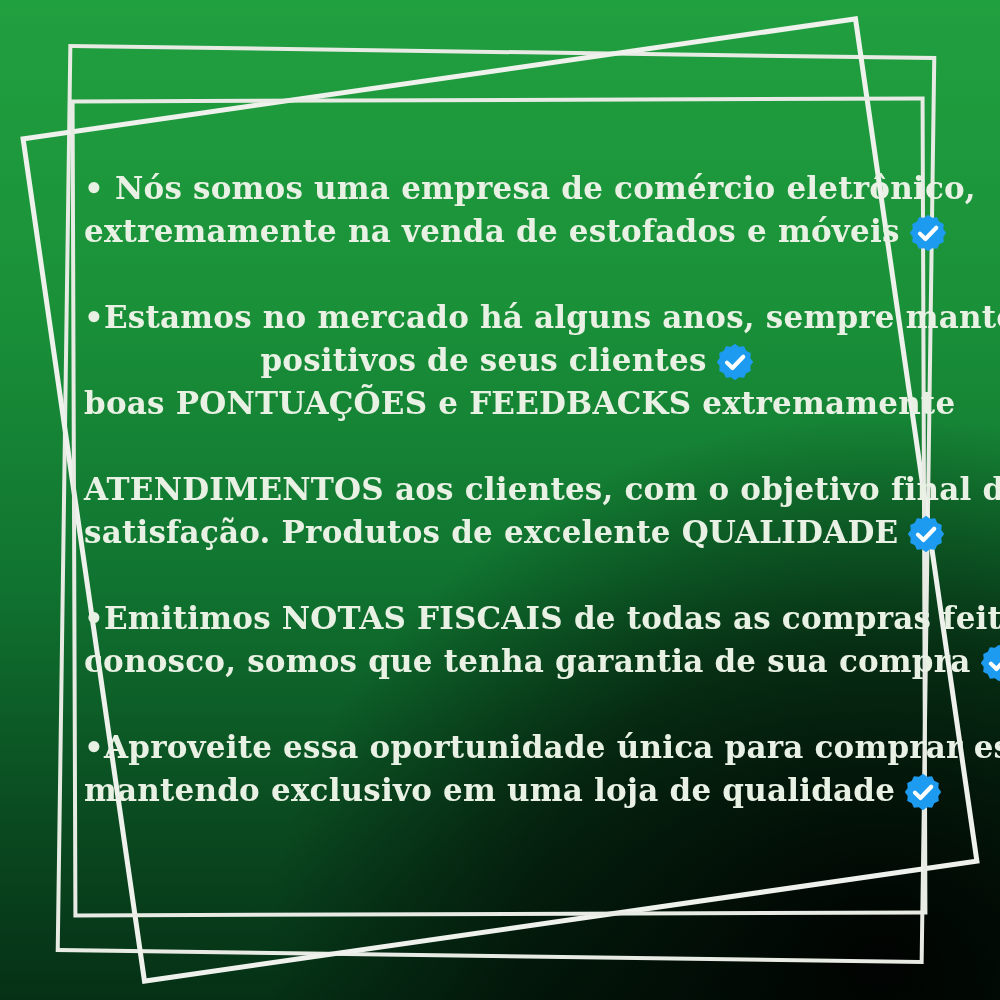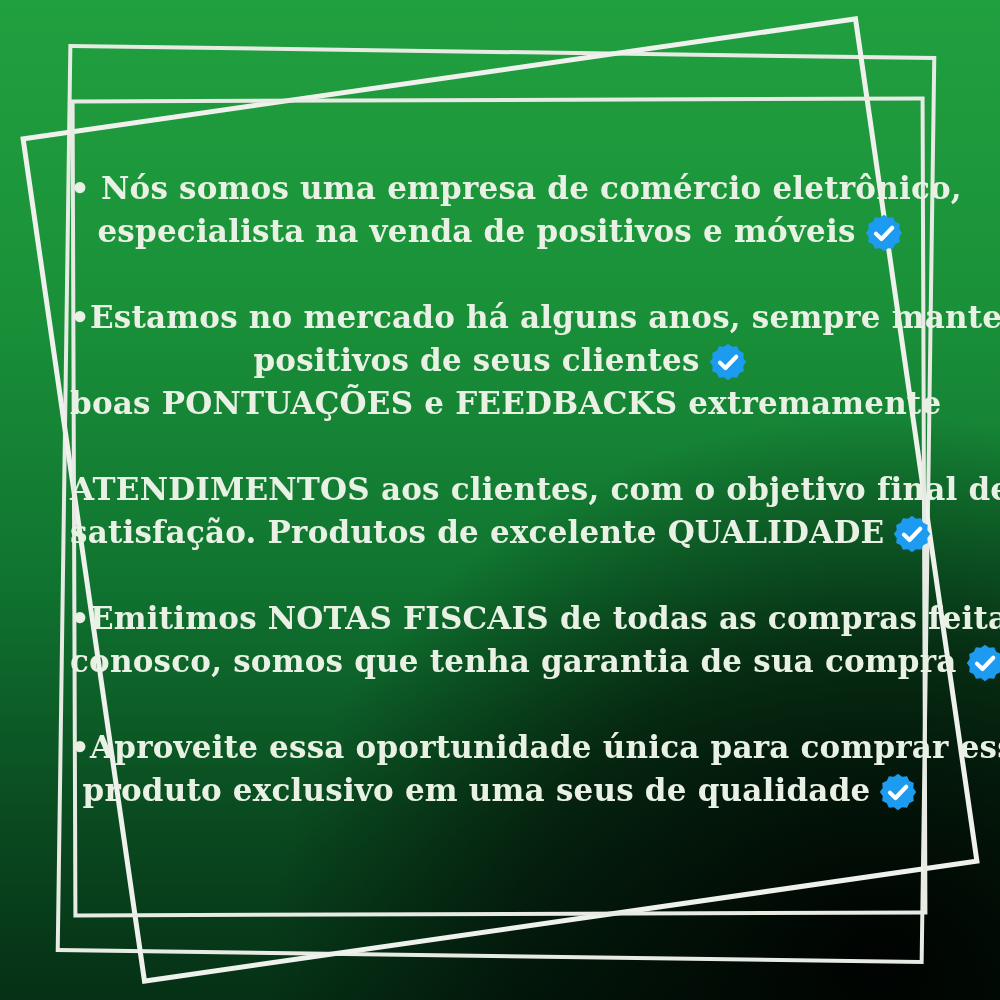--- a/index.html
+++ b/index.html
@@ -45,41 +45,41 @@
     left: 70px;
     right: 70px;
     top: 167px;
     text-align: center;
     color: #e8f1e3;
     font-size: 31px;
     font-weight: 600;
     letter-spacing: 0.2px;
   }
   .block { margin: 0 0 43px 0; }
-  .line  { line-height: 43px; white-space: nowrap; }
+  .line  { line-height: 43px; white-space: nowrap; padding-left: 14px; }
   .badge {
     width: 38px; height: 38px;
     vertical-align: middle;
     margin: -10px 0 -8px 9px;
   }
 </style>
 </head>
 <body>
 
 <div class="canvas">
 
   <div class="frame frame-outer"></div>
   <div class="frame frame-rotated"></div>
   <div class="frame frame-inner"></div>
 
   <div class="content">
 
     <div class="block">
       <div class="line"><span>• Nós somos uma empresa de comércio eletrônico,</span></div>
-      <div class="line"><span>especialista na venda de positivos e móveis</span><svg class="badge" viewBox="0 0 24 24">
+      <div class="line"><span>extremamente na venda de estofados e móveis</span><svg class="badge" viewBox="0 0 24 24">
             <polygon fill="#1d9bf0" points="23.5,12 21.66,14.59 21.96,17.75 19.07,19.07 17.75,21.96 14.59,21.66 12,23.5 9.41,21.66 6.25,21.96 4.93,19.07 2.04,17.75 2.34,14.59 0.5,12 2.34,9.41 2.04,6.25 4.93,4.93 6.25,2.04 9.41,2.34 12,0.5 14.59,2.34 17.75,2.04 19.07,4.93 21.96,6.25 21.66,9.41"></polygon>
             <path d="M6.9 12.4 L10.4 15.8 L17.2 8.7" fill="none" stroke="#ffffff" stroke-width="2.6" stroke-linecap="round" stroke-linejoin="round"></path>
           </svg></div>
     </div>
 
     <div class="block">
       <div class="line"><span>•Estamos no mercado há alguns anos, sempre mantendo</span></div>
       <div class="line"><span>positivos de seus clientes</span><svg class="badge" viewBox="0 0 24 24">
             <polygon fill="#1d9bf0" points="23.5,12 21.66,14.59 21.96,17.75 19.07,19.07 17.75,21.96 14.59,21.66 12,23.5 9.41,21.66 6.25,21.96 4.93,19.07 2.04,17.75 2.34,14.59 0.5,12 2.34,9.41 2.04,6.25 4.93,4.93 6.25,2.04 9.41,2.34 12,0.5 14.59,2.34 17.75,2.04 19.07,4.93 21.96,6.25 21.66,9.41"></polygon>
             <path d="M6.9 12.4 L10.4 15.8 L17.2 8.7" fill="none" stroke="#ffffff" stroke-width="2.6" stroke-linecap="round" stroke-linejoin="round"></path>
@@ -98,20 +98,20 @@
     <div class="block">
       <div class="line"><span>•Emitimos NOTAS FISCAIS de todas as compras feitas</span></div>
       <div class="line"><span>conosco, somos que tenha garantia de sua compra</span><svg class="badge" viewBox="0 0 24 24">
             <polygon fill="#1d9bf0" points="23.5,12 21.66,14.59 21.96,17.75 19.07,19.07 17.75,21.96 14.59,21.66 12,23.5 9.41,21.66 6.25,21.96 4.93,19.07 2.04,17.75 2.34,14.59 0.5,12 2.34,9.41 2.04,6.25 4.93,4.93 6.25,2.04 9.41,2.34 12,0.5 14.59,2.34 17.75,2.04 19.07,4.93 21.96,6.25 21.66,9.41"></polygon>
             <path d="M6.9 12.4 L10.4 15.8 L17.2 8.7" fill="none" stroke="#ffffff" stroke-width="2.6" stroke-linecap="round" stroke-linejoin="round"></path>
           </svg></div>
     </div>
 
     <div class="block">
       <div class="line"><span>•Aproveite essa oportunidade única para comprar esse</span></div>
-      <div class="line"><span>produto exclusivo em uma seus de qualidade</span><svg class="badge" viewBox="0 0 24 24">
+      <div class="line"><span>mantendo exclusivo em uma loja de qualidade</span><svg class="badge" viewBox="0 0 24 24">
             <polygon fill="#1d9bf0" points="23.5,12 21.66,14.59 21.96,17.75 19.07,19.07 17.75,21.96 14.59,21.66 12,23.5 9.41,21.66 6.25,21.96 4.93,19.07 2.04,17.75 2.34,14.59 0.5,12 2.34,9.41 2.04,6.25 4.93,4.93 6.25,2.04 9.41,2.34 12,0.5 14.59,2.34 17.75,2.04 19.07,4.93 21.96,6.25 21.66,9.41"></polygon>
             <path d="M6.9 12.4 L10.4 15.8 L17.2 8.7" fill="none" stroke="#ffffff" stroke-width="2.6" stroke-linecap="round" stroke-linejoin="round"></path>
           </svg></div>
     </div>
 
   </div>
 </div>
 
 </body></html>

